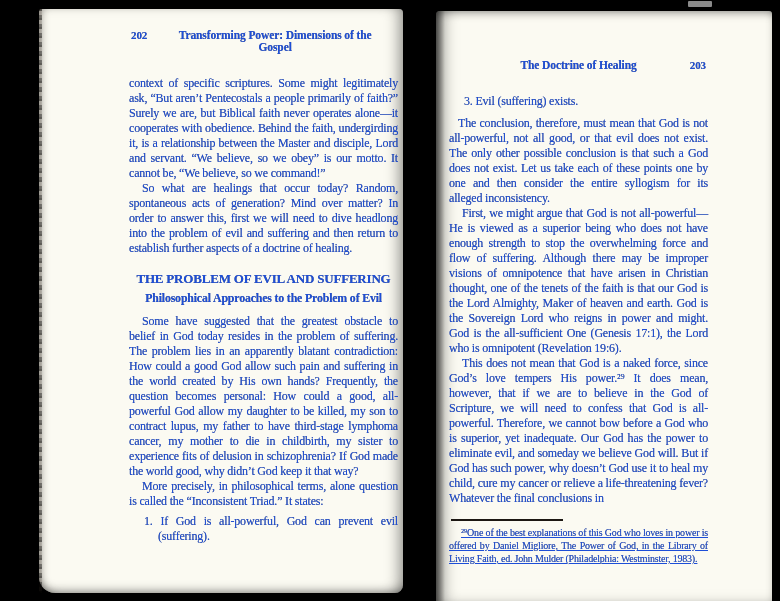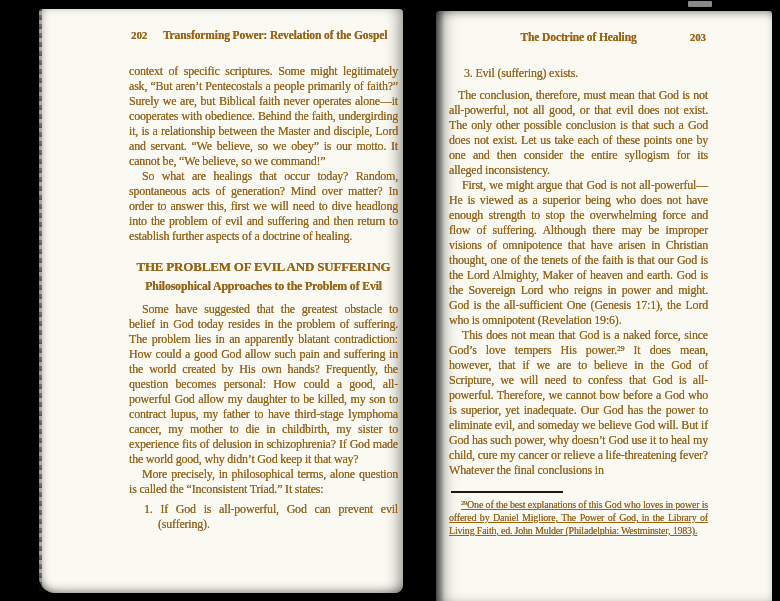--- a/index.html
+++ b/index.html
@@ -10,21 +10,21 @@
   }
   .scan {
     position: relative;
     width: 780px; height: 601px;
     background: #000;
     overflow: hidden;
   }
   .page {
     position: absolute;
     background: #fbfaf2;
-    color: #a16207;
+    color: #1d4ed8;
     box-sizing: border-box;
     text-shadow: 0 0 0.4px rgba(20,15,10,.55);
   }
   .page-left {
     left: 39px; top: 9px;
     width: 364px; height: 584px;
     border-radius: 3px 4px 8px 16px;
     padding: 20px 5px 0 90px;
     box-shadow: inset -11px 0 15px -8px rgba(0,0,0,.45),
                 inset 7px 0 10px -6px rgba(25,20,15,.55),
@@ -50,21 +50,21 @@
     background: linear-gradient(to right, rgba(0,0,0,.5), rgba(0,0,0,0));
   }
   .header {
     font-weight: bold;
     font-size: 11px;
     letter-spacing: -0.1px;
     margin-bottom: 23px;
   }
   .header-left { display: flex; gap: 15px; padding-left: 2px; align-items: baseline; }
   .header-left .runtitle { flex: 1; text-align: center; padding-right: 10px; font-size: 11.5px; }
-  .header-right { display: grid; grid-template-columns: 1fr auto 1fr; align-items: baseline; }
+  .header-right { display: grid; grid-template-columns: 1fr auto 1fr; align-items: baseline; margin-top: 28px; }
   .header-right .runtitle { grid-column: 2; font-size: 11.5px; }
   .header-right .pagenum { grid-column: 3; text-align: right; padding-right: 2px; font-family: Liberation Serif, serif; }
   .body-text {
     font-size: 12px;
     line-height: 15px;
     letter-spacing: -0.2px;
     text-align: justify;
   }
   .para { margin: 0; }
   .indent { text-indent: 13px; }
@@ -109,21 +109,21 @@
 </head>
 <body>
 
 <div class="scan">
 
   <div class="page page-left">
     <div class="edge-left"></div>
 
     <div class="header header-left">
       <span class="pagenum">202</span>
-      <span class="runtitle">Transforming Power: Revelation of the Gospel</span>
+      <span class="runtitle">Transforming Power: Dimensions of the Gospel</span>
     </div>
 
     <div class="body-text">
       <p class="para">context of specific scriptures. Some might legitimately ask, “But aren’t Pentecostals a people primarily of faith?” Surely we are, but Biblical faith never operates alone—it cooperates with obedience. Behind the faith, undergirding it,  is a relationship between the Master and disciple, Lord and servant. “We believe, so we obey” is our motto. It cannot be, “We believe, so we command!”</p>
       <p class="para indent mb-before-heading">So what are healings that occur today? Random, spontaneous acts of generation? Mind over matter? In order to answer this, first we will need to dive headlong into the problem of evil and suffering and then return to establish further aspects of a doctrine of healing.</p>
       <h2 class="sec">THE PROBLEM OF EVIL AND SUFFERING</h2>
       <h3 class="subsec">Philosophical Approaches to the Problem of Evil</h3>
       <p class="para indent">Some have suggested that the greatest obstacle to belief in God today resides in the problem of suffering. The problem lies in an apparently blatant contradiction: How could a good God allow such pain and suffering in the world created by His own hands? Frequently, the question becomes personal: How could a good, all-powerful God allow my daughter to be killed, my son to contract lupus, my father to have third-stage lymphoma cancer, my mother to die in childbirth, my sister to experience fits of delusion in schizophrenia? If God made the world good, why didn’t God keep it that way?</p>
       <p class="para indent">More precisely, in philosophical terms, alone question is called the “Inconsistent Triad.” It states:</p>
       <p class="numitem">1. If God is all-powerful, God can prevent evil (suffering).</p>

